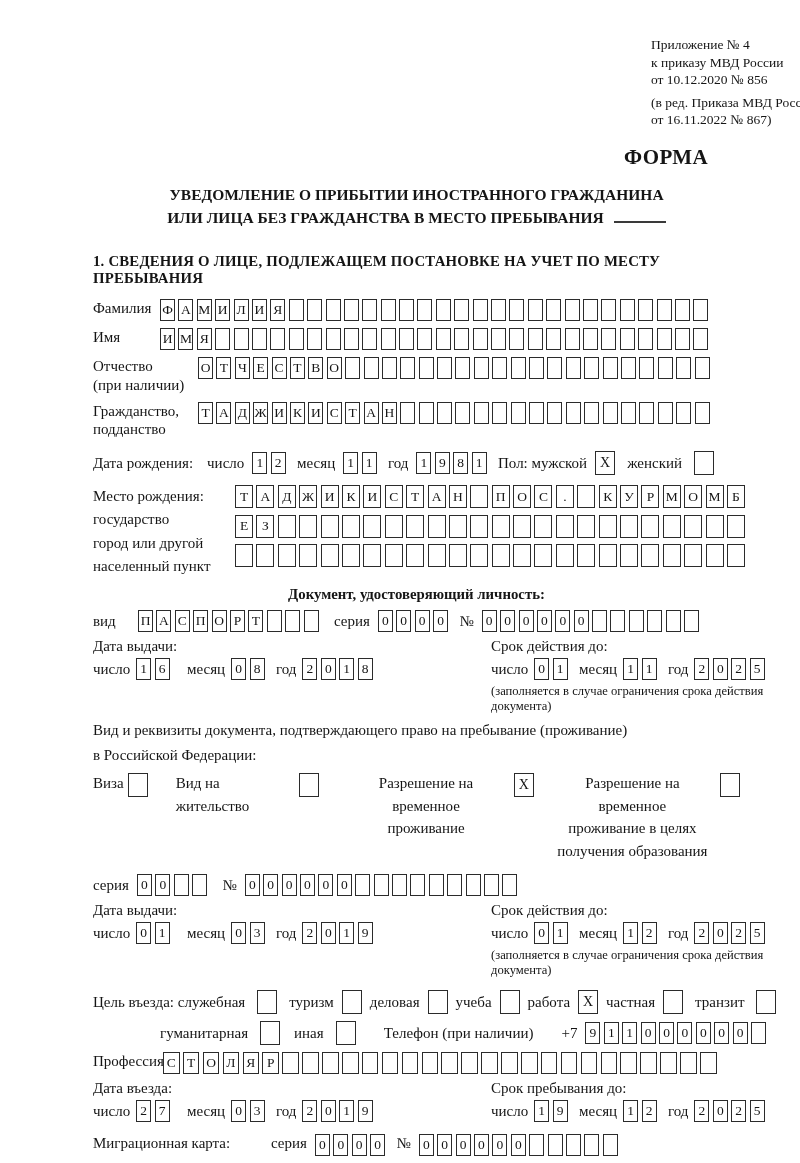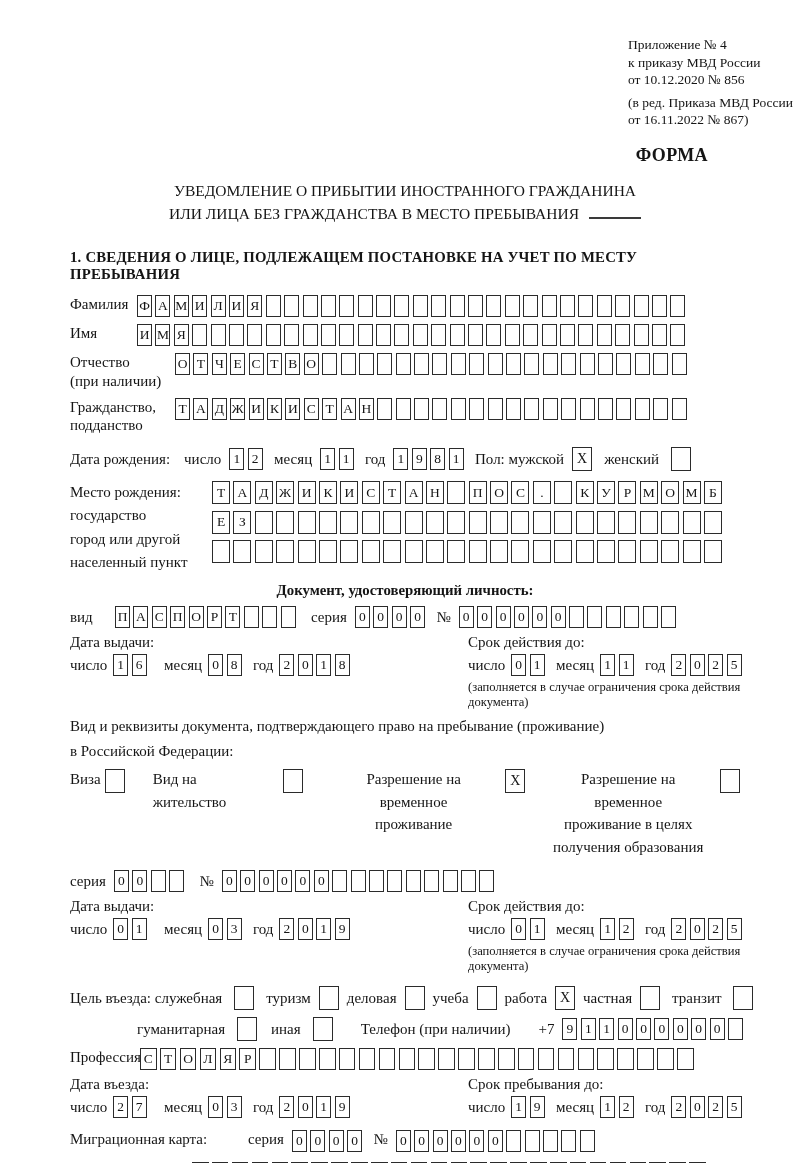--- a/index.html
+++ b/index.html
@@ -1,26 +1,26 @@
 <!DOCTYPE html>
 <html><head>
 <meta charset="utf-8">
 <style>
   *{box-sizing:border-box;}
   html,body{margin:0;padding:0;background:#ffffff;}
   body{width:800px;height:1163px;overflow:hidden;
        font-family:"Liberation Serif","DejaVu Serif",serif;color:#151515;}
-  .page{width:752px;height:1163px;padding:36px 12px 0 70px;position:relative;}
+  .page{width:752px;height:1163px;padding:36px 12px 0 93px;position:relative;}
 
   
   .header-note{margin-left:558px;width:215px;font-size:13.5px;line-height:1.3;}
   .header-note .grp2{margin-top:5px;}
-  .forma{text-align:right;padding-right:32px;font-weight:bold;font-size:18px;margin-top:16px;letter-spacing:.4px;}
-
-  .title{text-align:center;font-weight:normal;font-size:15.5px;line-height:1.5;margin-top:13px;}
+  .forma{text-align:right;padding-right:32px;font-weight:bold;font-size:21px;margin-top:16px;letter-spacing:.4px;}
+
+  .title{text-align:center;font-weight:bold;font-size:15.5px;line-height:1.5;margin-top:13px;}
   .underline{display:inline-block;width:52px;border-bottom:2.2px solid #3a3a3a;height:.9em;margin-left:10px;}
   .sec-head{font-weight:bold;font-size:14.8px;margin-top:24px;letter-spacing:.2px;}
 
   .frow{display:flex;align-items:flex-start;margin-top:7px;}
   .lbl{font-size:15px;line-height:1.25;flex:none;}
   .w67{width:67px;} .w105{width:105px;} .w70{width:70px;} .w45{width:45px;}
   .w142{width:142px;} .w122{width:122px;} .w150{width:150px;}
 
   .cells{display:inline-flex;flex:none;}
   .cell{display:inline-flex;align-items:center;justify-content:center;flex:none;

